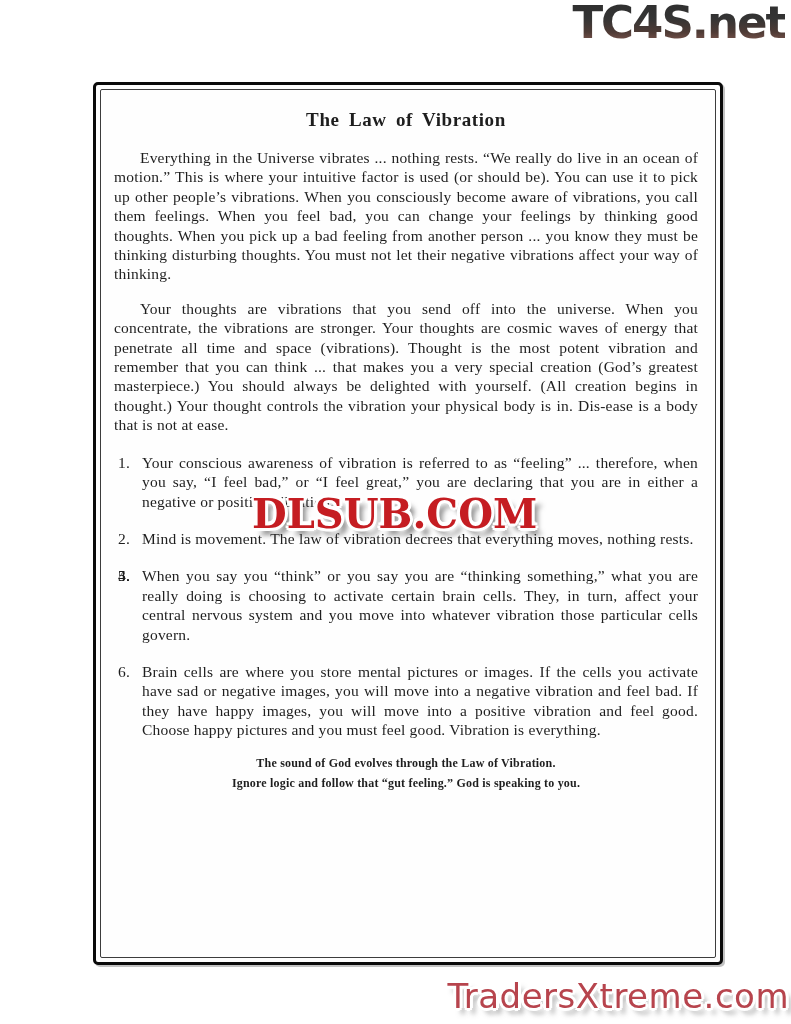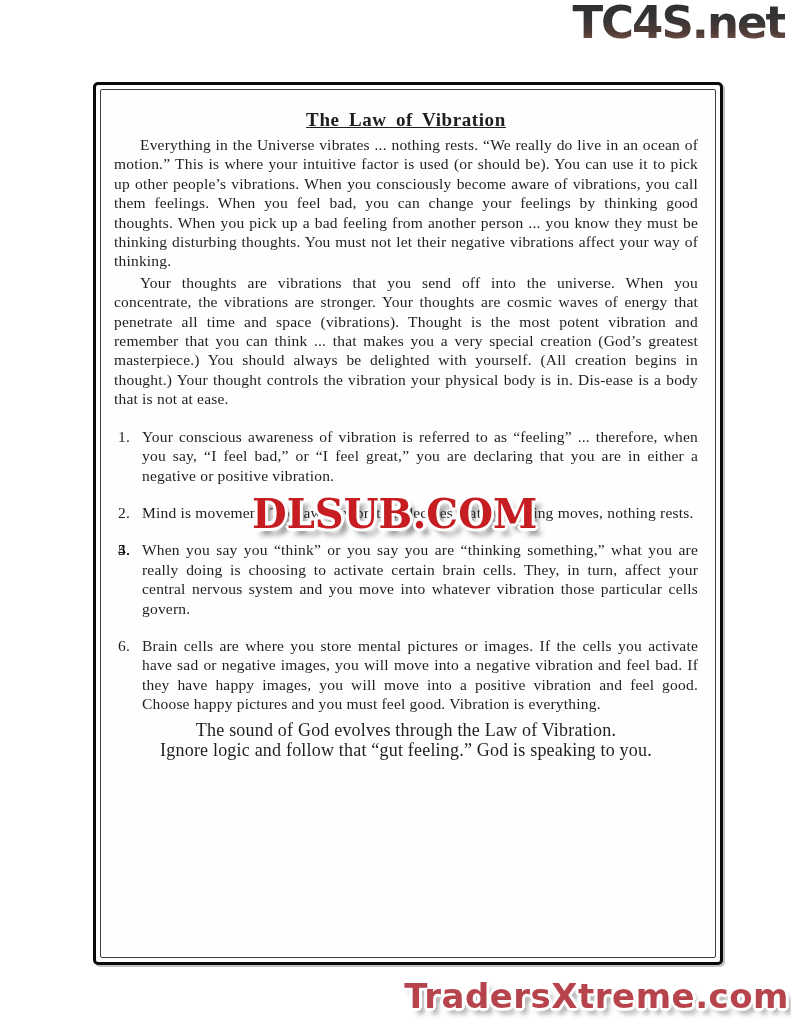--- a/index.html
+++ b/index.html
@@ -60,43 +60,42 @@
     letter-spacing: 0.2px;
   }
   .doc-title {
     margin: 13px 0 0 0;
     text-align: center;
     font-size: 19px;
     line-height: 26px;
     font-weight: bold;
     letter-spacing: 0.6px;
     word-spacing: 4px;
-    text-decoration: underline;
   }
   .para {
-    margin: 2px 0 0 0;
+    margin: 15px 0 0 0;
     text-align: justify;
     text-indent: 26px;
   }
   .num-item {
     position: relative;
     margin: 18px 0 0 0;
     padding-left: 28px;
     text-align: justify;
   }
   .num-item .num {
     position: absolute;
     left: 4px;
     top: 0;
   }
   .closing {
-    margin: 6px 0 0 0;
+    margin: 13px 0 0 0;
     text-align: center;
-    font-weight: normal;
-    font-size: 18px;
+    font-weight: bold;
+    font-size: 12px;
     line-height: 20.5px;
     letter-spacing: 0.2px;
   }
   .closing + .closing { margin-top: 0; text-align: center; }
 
   
   .dlsub {
     position: absolute;
     left: 252px;
     top: 489px;
@@ -116,21 +115,21 @@
        6px  7px 5px rgba(60,60,60,0.55);
   }
 
   
   .tradersxtreme {
     position: absolute;
     top: 976px;
     right: 2px;
     z-index: 5;
     font-family: "DejaVu Sans", "Liberation Sans", sans-serif;
-    font-weight: bold;
+    font-weight: normal;
     font-size: 34px;
     letter-spacing: 0.5px;
     color: #b7444d;
     text-shadow:
       -2px -2px 0 #ffffff,  2px -2px 0 #ffffff,
       -2px  2px 0 #ffffff,  2px  2px 0 #ffffff,
       -3px  0   0 #ffffff,  3px  0   0 #ffffff,
        0   -3px 0 #ffffff,  0    3px 0 #ffffff,
        5px  6px 5px rgba(90,90,90,0.55);
   }

